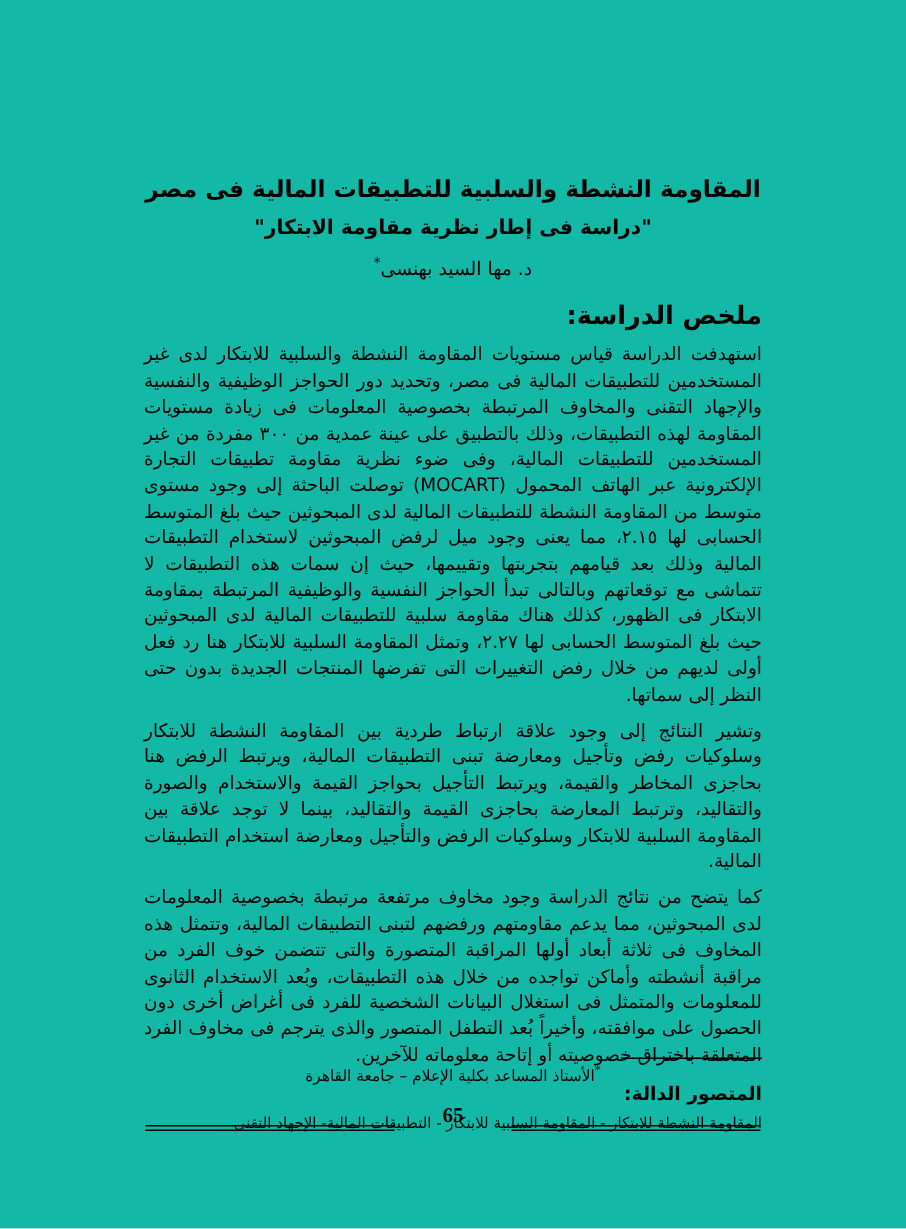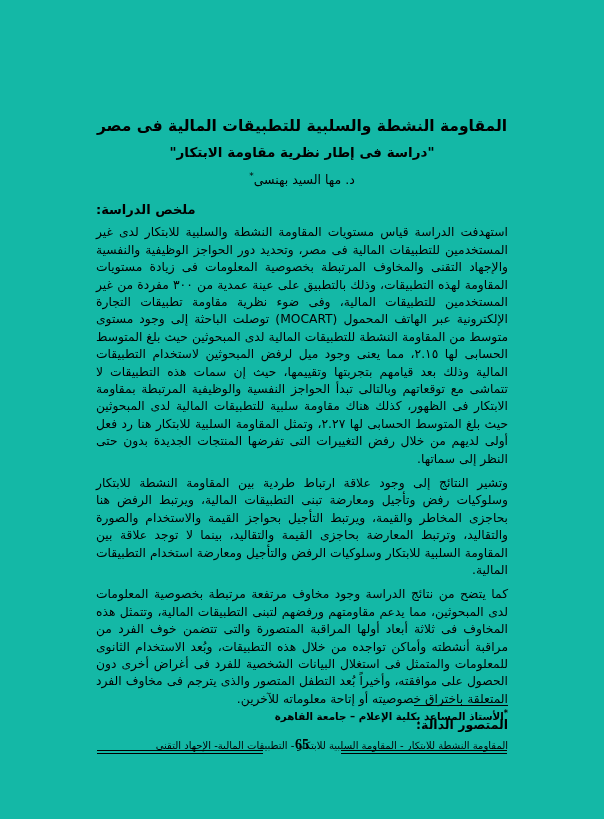--- a/index.html
+++ b/index.html
@@ -26,41 +26,41 @@
   }
   .author-line {
     margin:11px 0 0 0;
     font-size:12.5px; font-weight:normal;
     text-align:center;
   }
   .author-line sup { font-size:9px; }
 
   .abstract-heading {
     margin:15px 0 0 0;
-    font-size:13px; font-weight:bold;
-    text-align:left;
+    font-size:17px; font-weight:bold;
+    text-align:right;
   }
   p.body-para {
     margin:7px 0 0 0;
     font-size:12.3px; line-height:17.4px;
     text-align:justify;
   }
   .keywords-heading {
     margin:9px 0 0 0;
     font-size:12.5px; font-weight:bold;
   }
   .keywords-text {
     margin:6px 0 0 0;
     font-size:10px; line-height:16px;
     text-align:justify;
   }
 
   .footnote { position:absolute; top:705px; right:96px; width:412px; text-align:right; }
   .footnote-rule { width:94px; height:0; border-top:1px solid #000; }
-  .footnote-text { margin-top:3px; font-size:10.3px; font-weight:bold; }
+  .footnote-text { margin-top:3px; font-size:10.3px; font-weight:normal;text-align:center; }
   .footnote-text sup { font-size:8px; }
 
   .page-footer {
     position:absolute; top:740px; left:97px; width:410px;
     display:flex; align-items:flex-end; gap:32px;
     direction:ltr;
   }
   .double-rule { flex:1; height:2px; border-top:1px solid #000; border-bottom:1px solid #000; }
   .page-number {
     font-family:"Liberation Serif", serif;

